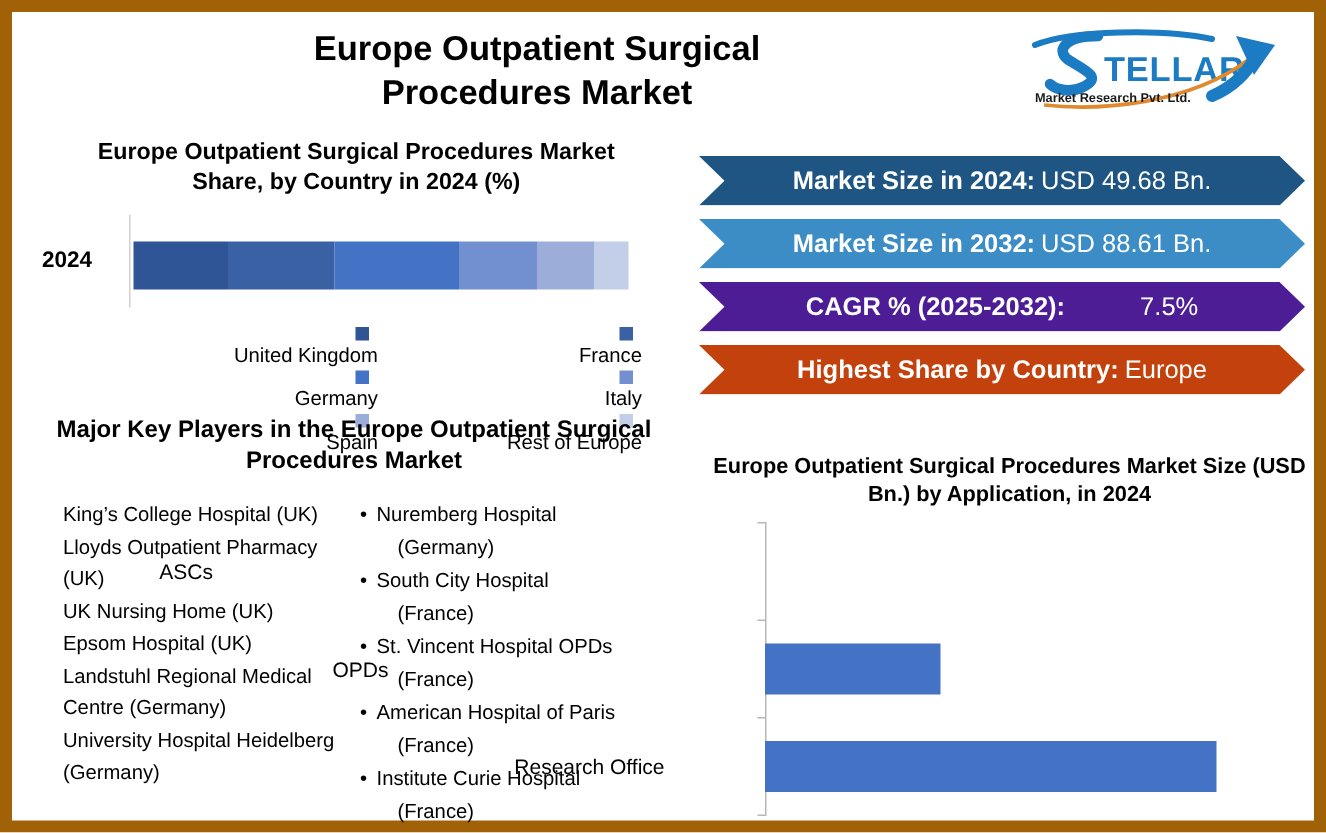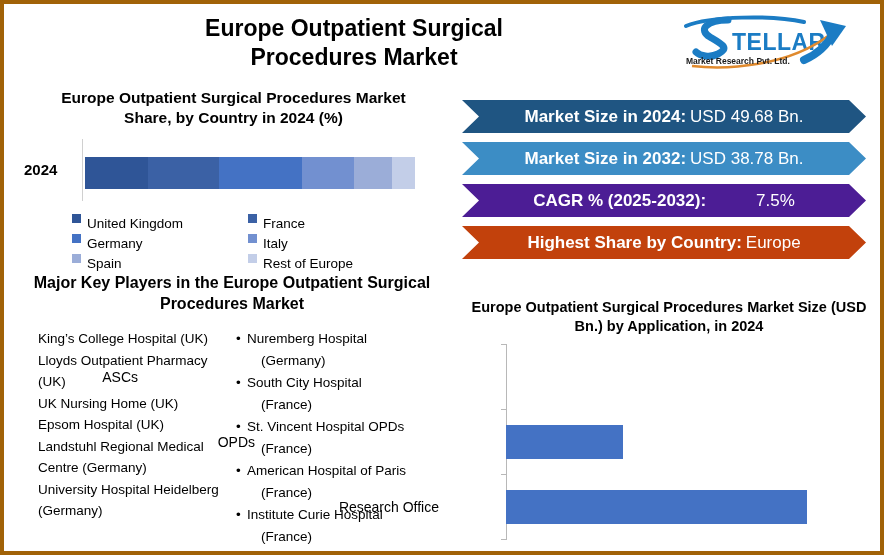--- a/index.html
+++ b/index.html
@@ -6,21 +6,21 @@
   html, body {
     width: 884px; height: 555px;
     background: #ffffff;
     font-family: "Liberation Sans", sans-serif;
     overflow: hidden;
   }
   #page {
     position: relative;
     width: 884px; height: 555px;
     background: #ffffff;
-    border: 4px solid #a16207;
+    border: 8px solid #a16207;
   }
 
   
   .main-title {
     position: absolute;
     left: 150px; top: 10px; width: 400px;
     text-align: center;
     font-size: 23px; font-weight: bold; line-height: 1.28;
     color: #000000;
   }
@@ -60,23 +60,24 @@
 
   
   .legend {
     position: absolute;
     left: 68px; top: 210px; width: 350px;
     display: grid;
     grid-template-columns: 176px 176px;
     row-gap: 1px;
   }
   .legend-item {
-    display: flex; align-items: flex-start;
+    display: flex; align-items: flex-end;
     font-size: 13.5px; color: #000000;
     line-height: 19px;
+    flex-direction: column;
   }
   .legend-swatch {
     width: 9px; height: 9px; margin-right: 6px; flex: 0 0 auto;
   }
 
   
   .banners {
     position: absolute;
     left: 458px; top: 96px; width: 404px;
   }
@@ -204,21 +205,21 @@
       </div>
     </div>
 
   <div class="banners" id="banners">
       <div class="banner" style="background: rgb(31, 85, 130);">
         <span class="lbl">Market Size in 2024:</span>
         <span class="val">USD 49.68 Bn.</span>
       </div>
       <div class="banner" style="background: rgb(60, 141, 197);">
         <span class="lbl">Market Size in 2032:</span>
-        <span class="val">USD 38.78 Bn.</span>
+        <span class="val">USD 88.61 Bn.</span>
       </div>
       <div class="banner" style="background: #4c1d95; gap: 46px;">
         <span class="lbl">CAGR % (2025-2032):</span>
         <span class="val">7.5%</span>
       </div>
       <div class="banner" style="background: #c2410c;">
         <span class="lbl">Highest Share by Country:</span>
         <span class="val">Europe</span>
       </div>
     </div>

